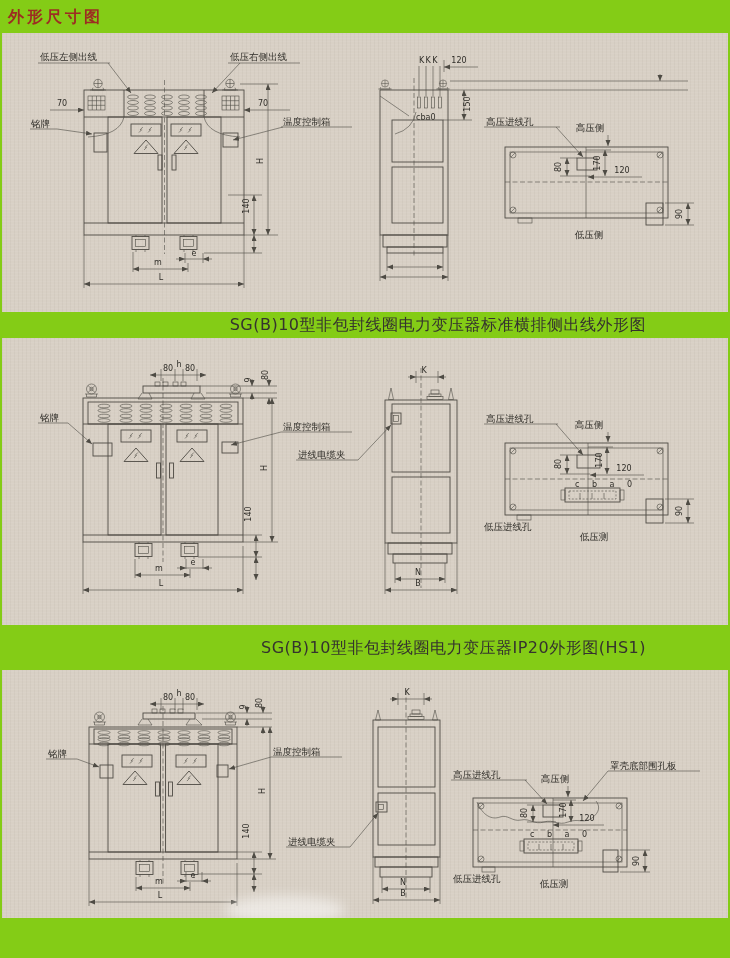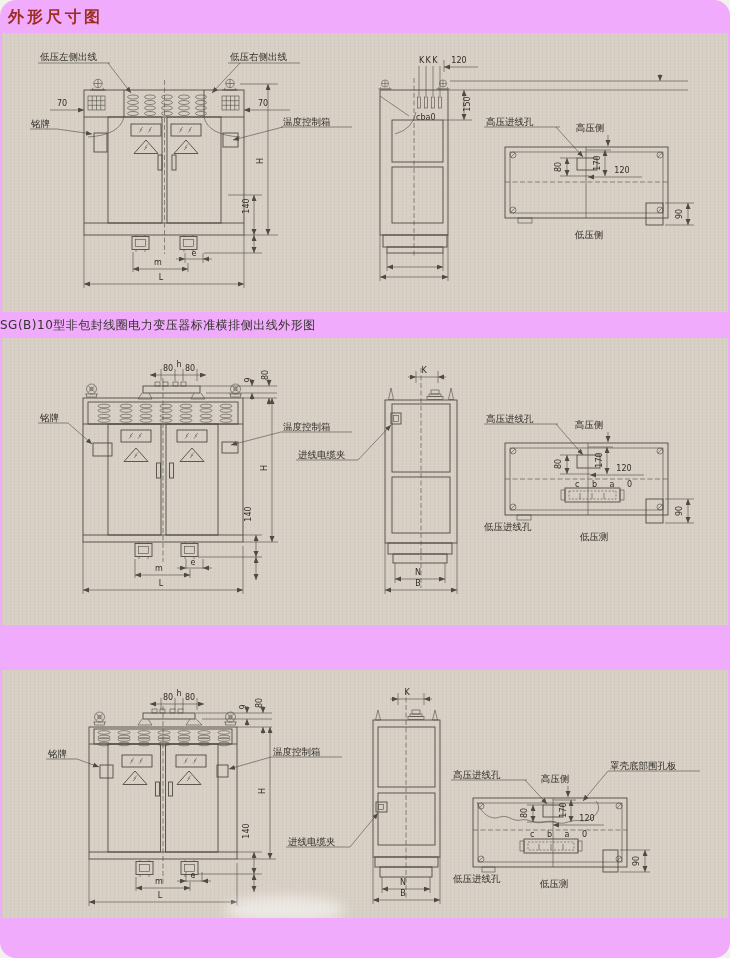--- a/index.html
+++ b/index.html
@@ -1,27 +1,27 @@
 <!DOCTYPE html>
 <html><head>
 <meta charset="utf-8">
 <style>
   html,body{margin:0;padding:0;}
   body{width:730px;height:958px;background:#f3f1ec;font-family:"DejaVu Sans",sans-serif;}
-  .sheet{position:relative;width:730px;height:958px;background:#f0abfc;overflow:hidden;border-radius:16px;}
+  .sheet{position:relative;width:730px;height:958px;background:#84cc16;overflow:hidden;}
   .page-title{position:absolute;left:8px;top:7px;font-size:16px;font-weight:bold;
     color:#9d2d22;letter-spacing:3px;}
   .panel{position:absolute;left:2px;width:726px;background-color:#d8d0c5;
     background-image:repeating-linear-gradient(0deg,rgba(255,255,255,.05) 0 1px,transparent 1px 3px),
                      repeating-linear-gradient(90deg,rgba(120,110,95,.06) 0 1px,transparent 1px 4px);}
   #panel1{top:33px;height:279px;}
   #panel2{top:338px;height:287px;}
   #panel3{top:670px;height:248px;}
-  .caption{position:absolute;left:0;width:646px;text-align:left;color:#35332e;
-    font-size:12px;letter-spacing:.5px;}
+  .caption{position:absolute;left:0;width:646px;text-align:right;color:#35332e;
+    font-size:16px;letter-spacing:.5px;}
   #cap1{top:312px;height:26px;line-height:26px;}
   #cap2{top:625px;height:45px;line-height:45px;}
   #cap3{top:918px;height:40px;line-height:40px;}
   svg{position:absolute;left:0;}
   #svg1{top:36px;} #svg2{top:338px;} #svg3{top:670px;}
   .ln{fill:none;stroke:#4e4b44;stroke-width:0.9;}
   .lt{fill:none;stroke:#4e4b44;stroke-width:0.6;}
   .dsh{fill:none;stroke:#4e4b44;stroke-width:0.6;stroke-dasharray:5 2.5;}
   .dsh2{fill:none;stroke:#4e4b44;stroke-width:0.6;stroke-dasharray:2 1.6;}
   .dar{marker-start:url(#ar);marker-end:url(#ar);}
@@ -526,13 +526,14 @@
       <text class="tc" x="554" y="217" text-anchor="middle">低压测</text>
       <rect x="603" y="180" width="15" height="22" class="ln"></rect>
       <path d="M620,180 H650 M620,202 H650" class="lt"></path>
       <path d="M645,180 V202" class="lt dar"></path>
       <text class="td" transform="rotate(-90 639 191)" x="639" y="191" text-anchor="middle">90</text>
     </g>
     <ellipse cx="285" cy="240" rx="60" ry="14" fill="#ffffff" opacity="0.5" filter="url(#blr)"></ellipse>
   </svg>
 
   <div class="caption" id="cap1">SG(B)10型非包封线圈电力变压器标准横排侧出线外形图</div>
+  <div class="caption" id="cap2">SG(B)10型非包封线圈电力变压器IP20外形图(HS1)</div>
 </div>
 
 </body></html>

